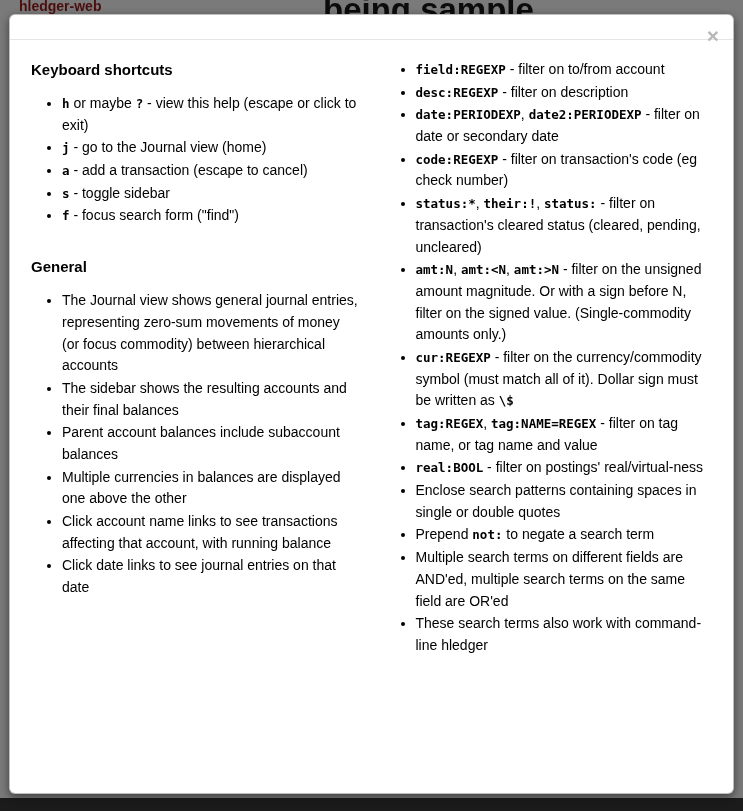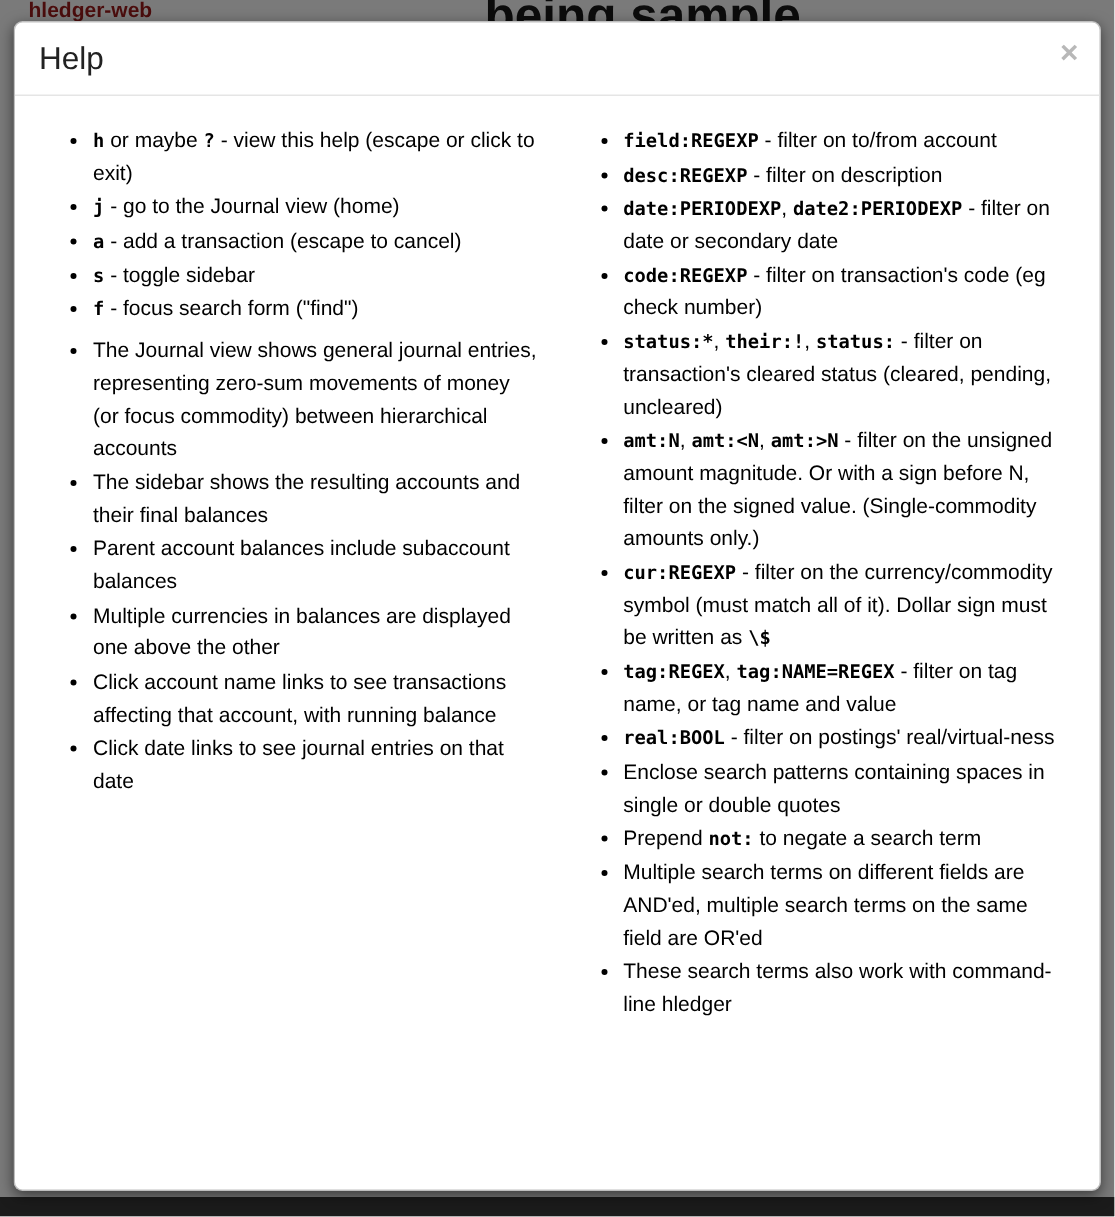--- a/index.html
+++ b/index.html
@@ -58,33 +58,34 @@
     <span class="brand">hledger-web</span>
     <span class="big-heading">being sample</span>
     <div class="bottom-dark"></div>
   </div>
 
   <div class="backdrop"></div>
 
   <div class="modal">
     <div class="modal-header">
       <button class="close">×</button>
-      <div class="modal-title">Help</div>
     </div>
     <div class="modal-body">
 
       <div class="col">
+        <h3 class="section-heading">Keyboard shortcuts</h3>
         <ul class="help-list">
             <li><code>h</code> or maybe <code>?</code> - view this help (escape or click to exit)</li>
             <li><code>j</code> - go to the Journal view (home)</li>
             <li><code>a</code> - add a transaction (escape to cancel)</li>
             <li><code>s</code> - toggle sidebar</li>
             <li><code>f</code> - focus search form ("find")</li>
           </ul>
 
+        <h3 class="section-heading second">General</h3>
         <ul class="help-list">
             <li>The Journal view shows general journal entries, representing zero-sum movements of money (or focus commodity) between hierarchical accounts</li>
             <li>The sidebar shows the resulting accounts and their final balances</li>
             <li>Parent account balances include subaccount balances</li>
             <li>Multiple currencies in balances are displayed one above the other</li>
             <li>Click account name links to see transactions affecting that account, with running balance</li>
             <li>Click date links to see journal entries on that date</li>
           </ul>
       </div>
 

